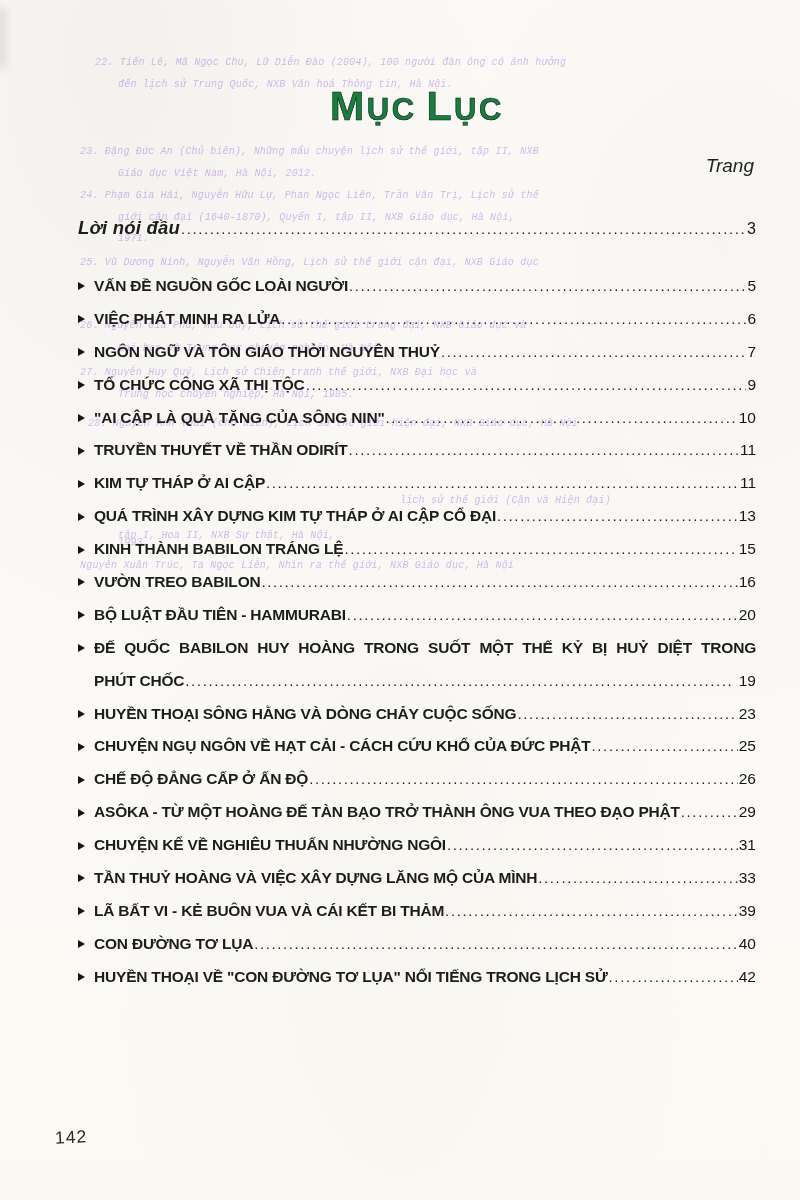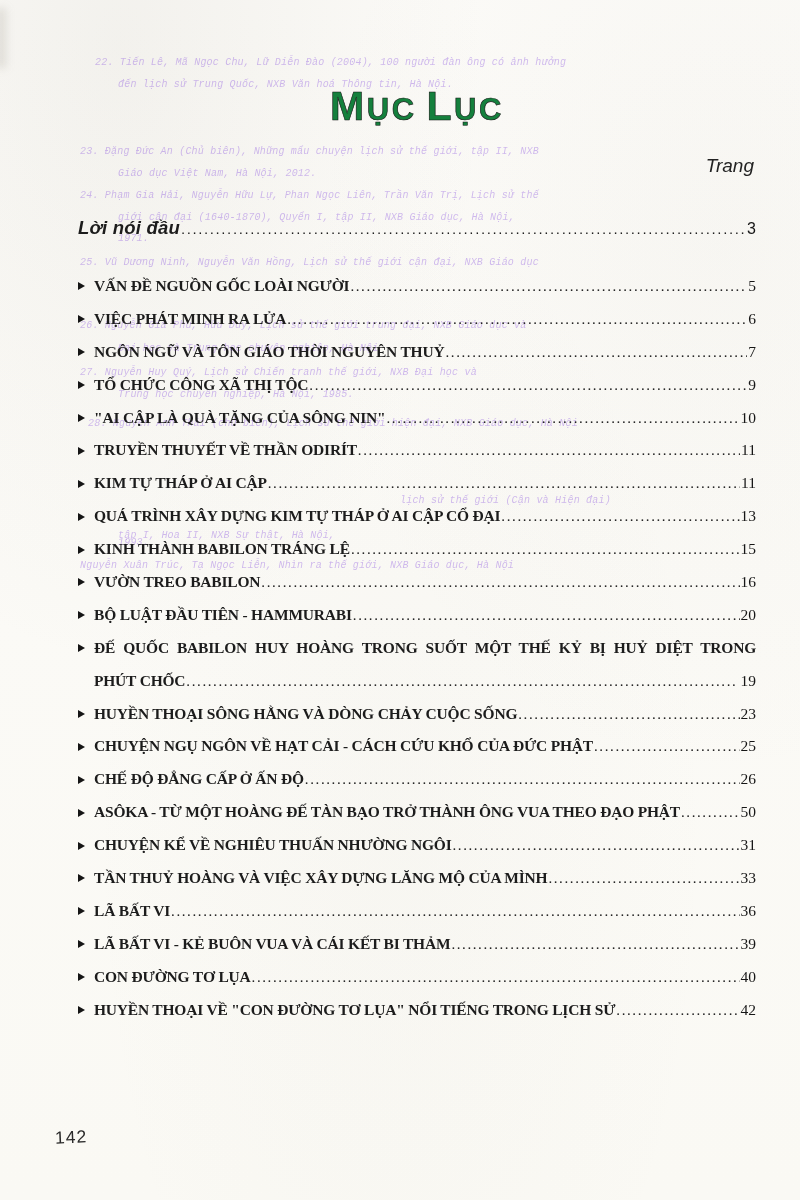--- a/index.html
+++ b/index.html
@@ -80,21 +80,20 @@
   .toc-list {
     margin-top: 31px;
     display: flex;
     flex-direction: column;
   }
   .toc-row {
     display: flex;
     align-items: flex-end;
     height: 32.9px;
     line-height: 32.9px;
-    font-family: Liberation Serif, serif;
   }
   .bullet {
     width: 0; height: 0;
     border-left: 7px solid #151515;
     border-top: 4.6px solid transparent;
     border-bottom: 4.6px solid transparent;
     margin-right: 9px;
     flex: none;
     align-self: center;
   }
@@ -285,42 +284,36 @@
       <div class="toc-row">
     <span class="bullet"></span>
     <span class="label">CHẾ ĐỘ ĐẲNG CẤP Ở ẤN ĐỘ</span>
     <span class="dots"></span>
     <span class="pagenum">26</span>
   </div>
       <div class="toc-row">
     <span class="bullet"></span>
     <span class="label">ASÔKA - TỪ MỘT HOÀNG ĐẾ TÀN BẠO TRỞ THÀNH ÔNG VUA THEO ĐẠO PHẬT</span>
     <span class="dots"></span>
-    <span class="pagenum">50</span>
+    <span class="pagenum">29</span>
   </div>
       <div class="toc-row">
     <span class="bullet"></span>
     <span class="label">CHUYỆN KỂ VỀ NGHIÊU THUẤN NHƯỜNG NGÔI</span>
     <span class="dots"></span>
     <span class="pagenum">31</span>
   </div>
       <div class="toc-row">
     <span class="bullet"></span>
     <span class="label">TẦN THUỶ HOÀNG VÀ VIỆC XÂY DỰNG LĂNG MỘ CỦA MÌNH</span>
     <span class="dots"></span>
     <span class="pagenum">33</span>
   </div>
       <div class="toc-row">
     <span class="bullet"></span>
-    <span class="label">LÃ BẤT VI</span>
-    <span class="dots"></span>
-    <span class="pagenum">36</span>
-  </div>
-      <div class="toc-row">
-    <span class="bullet"></span>
     <span class="label">LÃ BẤT VI - KẺ BUÔN VUA VÀ CÁI KẾT BI THẢM</span>
     <span class="dots"></span>
     <span class="pagenum">39</span>
   </div>
       <div class="toc-row">
     <span class="bullet"></span>
     <span class="label">CON ĐƯỜNG TƠ LỤA</span>
     <span class="dots"></span>
     <span class="pagenum">40</span>
   </div>

